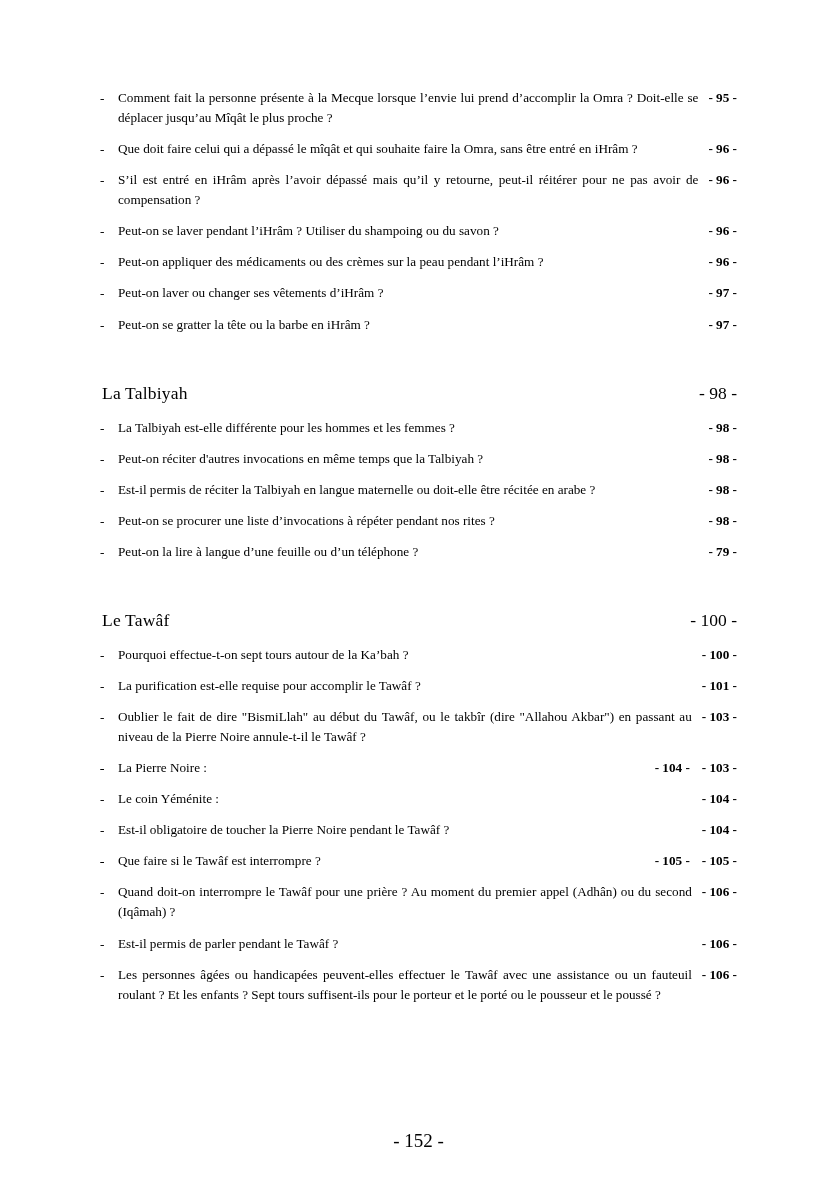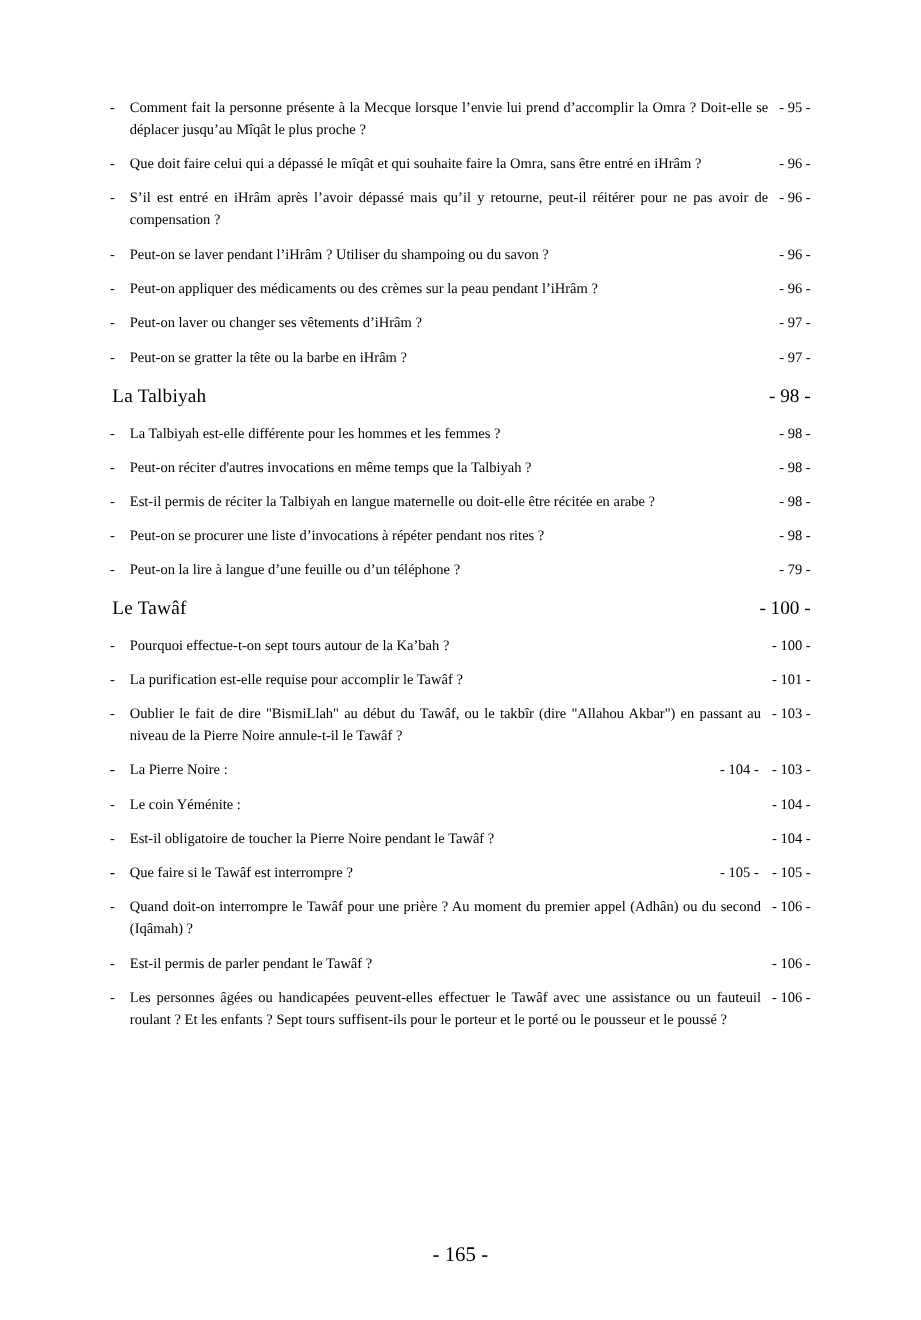--- a/index.html
+++ b/index.html
@@ -41,41 +41,42 @@
     top: 0;
   }
   .entry .txt {
     display: inline;
   }
   
   .entry .pg {
     float: right;
     margin-left: 10px;
     white-space: nowrap;
+    font-weight: bold;
   }
   .entry.two-line .pg,
   .entry.tight .pg {
     float: right;
   }
   
   .entry.single {
     padding-left: 18px;
     display: block;
   }
   .entry.single .pg {
     float: right;
     margin-left: 12px;
   }
   
   .section {
     display: flex;
     align-items: baseline;
     justify-content: space-between;
     font-size: 17.5px;
-    margin: 14px 0 14px 0;
+    margin: 48px 0 14px 0;
     padding-left: 2px;
   }
   .section .sec-title {
     letter-spacing: 0.2px;
   }
   .section .sec-pg {
     white-space: nowrap;
   }
   
   .folio {
@@ -125,14 +126,14 @@
         <div class="entry single"><span class="dash">-</span><span class="pg">- 104 -</span><span class="txt">La Pierre Noire :</span></div>
         <div class="entry single"><span class="dash">-</span><span class="pg">- 104 -</span><span class="txt">Le coin Yéménite :</span></div>
         <div class="entry single"><span class="dash">-</span><span class="pg">- 104 -</span><span class="txt">Est-il obligatoire de toucher la Pierre Noire pendant le Tawâf ?</span></div>
         <div class="entry single"><span class="dash">-</span><span class="pg">- 105 -</span></div>
         <div class="entry single"><span class="dash">-</span><span class="pg">- 105 -</span><span class="txt">Que faire si le Tawâf est interrompre ?</span></div>
         <div class="entry two-line"><span class="dash">-</span><span class="pg">- 106 -</span><span class="txt">Quand doit-on interrompre le Tawâf pour une prière ? Au moment du premier appel (Adhân) ou du second (Iqâmah) ?</span></div>
         <div class="entry single"><span class="dash">-</span><span class="pg">- 106 -</span><span class="txt">Est-il permis de parler pendant le Tawâf ?</span></div>
         <div class="entry two-line"><span class="dash">-</span><span class="pg">- 106 -</span><span class="txt">Les personnes âgées ou handicapées peuvent-elles effectuer le Tawâf avec une assistance ou un fauteuil roulant ? Et les enfants ? Sept tours suffisent-ils pour le porteur et le porté ou le pousseur et le poussé ?</span></div>
       </div>
     </div>
-  <div class="folio">- 165 -</div>
+  <div class="folio">- 152 -</div>
 </div>
 
 </body></html>

